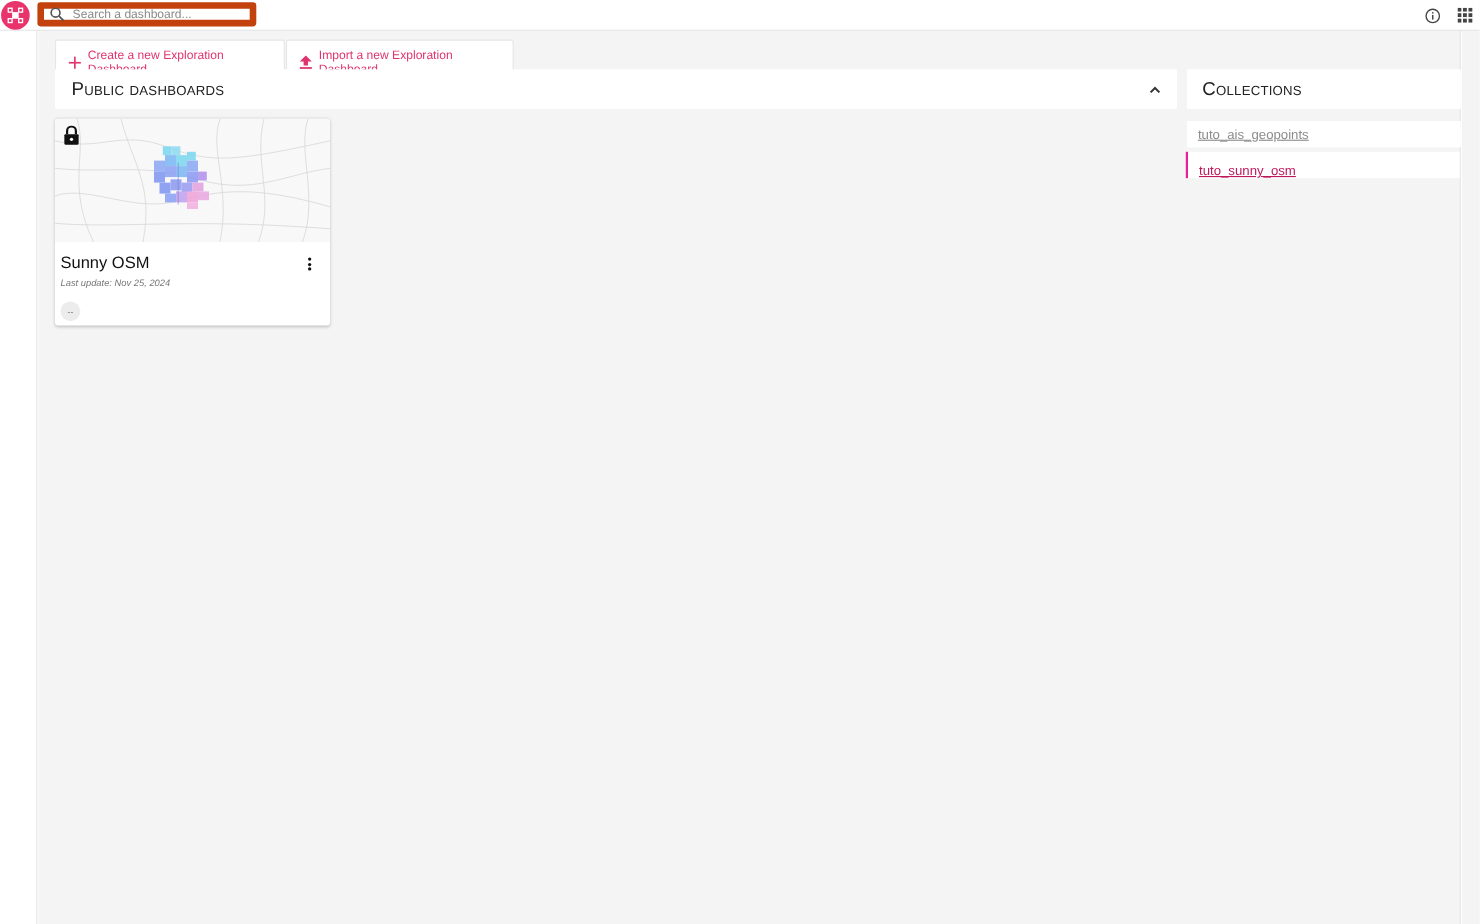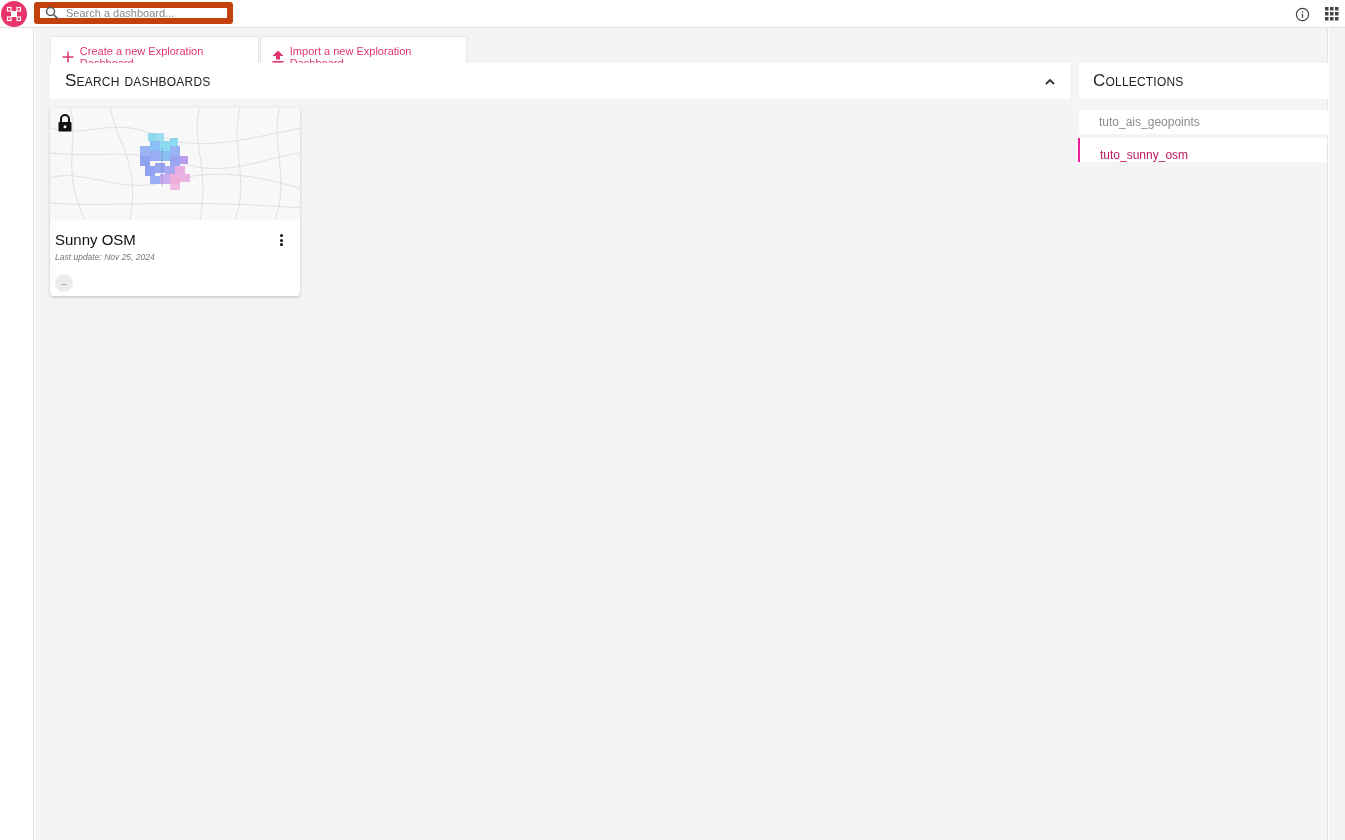--- a/index.html
+++ b/index.html
@@ -25,21 +25,21 @@
   .thumb { position: absolute; left: 0; top: 0; width: 250px; height: 112px; background: #fafafa; overflow: hidden; cursor: pointer; }
   .lock { position: absolute; left: 7px; top: 6px; width: 18px; height: 18px; }
   .card-title { position: absolute; left: 5px; top: 123px; font-size: 15px; color: #111; }
   .card-sub { position: absolute; left: 5px; top: 144px; font-size: 8.5px; font-style: italic; color: #777; }
   .kebab { position: absolute; left: 224px; top: 124px; width: 14px; height: 16px; display: flex; flex-direction: column; align-items: center; justify-content: space-between; padding: 2px 0; cursor: pointer; }
   .kebab span { width: 3px; height: 3px; border-radius: 50%; background: #111; display: block; }
   .chip { position: absolute; left: 5px; top: 166px; width: 18px; height: 18px; border-radius: 50%; background: #ececec; font-size: 8px; color: #777; display: flex; align-items: center; justify-content: center; cursor: pointer; }
   .coll-header { position: absolute; left: 1079px; top: 63px; width: 249px; height: 36px; background: #fff; display: flex; align-items: center; }
   .coll-header .title { margin-left: 14px; }
   .coll-item { position: absolute; left: 1079px; width: 249px; height: 24px; background: #fff; display: flex; align-items: center; font-size: 12px; cursor: pointer; }
-  .coll-item .lbl { margin-left: 20px; }
+  .coll-item .lbl { margin-left: 10px; text-decoration: underline; }
   .coll-item.inactive { color: #8c8c8c; }
   .coll-item.active { color: #be185d; border-left: 2px solid #e91e9a; left: 1078px; align-items: flex-end; }
 </style>
 </head>
 <body>
 
 <div class="topbar">
   <div class="logo">
     <svg width="16" height="16" viewBox="0 0 16 16">
       <rect x="5" y="5" width="6" height="6" fill="#fff"></rect>
@@ -97,21 +97,21 @@
   <span class="ic">
     <svg width="12" height="13" viewBox="0 0 12 13">
         <polygon points="6,0.5 11.5,6 8,6 8,9.5 4,9.5 4,6 0.5,6" fill="#e0356c"></polygon>
         <rect x="0.5" y="11" width="11" height="1.6" fill="#e0356c"></rect>
       </svg>
   </span>
   <span>Import a new Exploration Dashboard</span>
 </div>
 
 <div class="panel-header">
-  <span class="title smallcaps">Search dashboards</span>
+  <span class="title smallcaps">Public dashboards</span>
   <div class="collapse-btn">
     <svg width="10" height="7" viewBox="0 0 10 7">
         <polyline points="1,6 5,2 9,6" fill="none" stroke="#333" stroke-width="1.8"></polyline>
       </svg>
   </div>
 </div>
 
 <div class="card">
   <div class="thumb">
     <svg width="250" height="112" viewBox="0 0 250 112">

